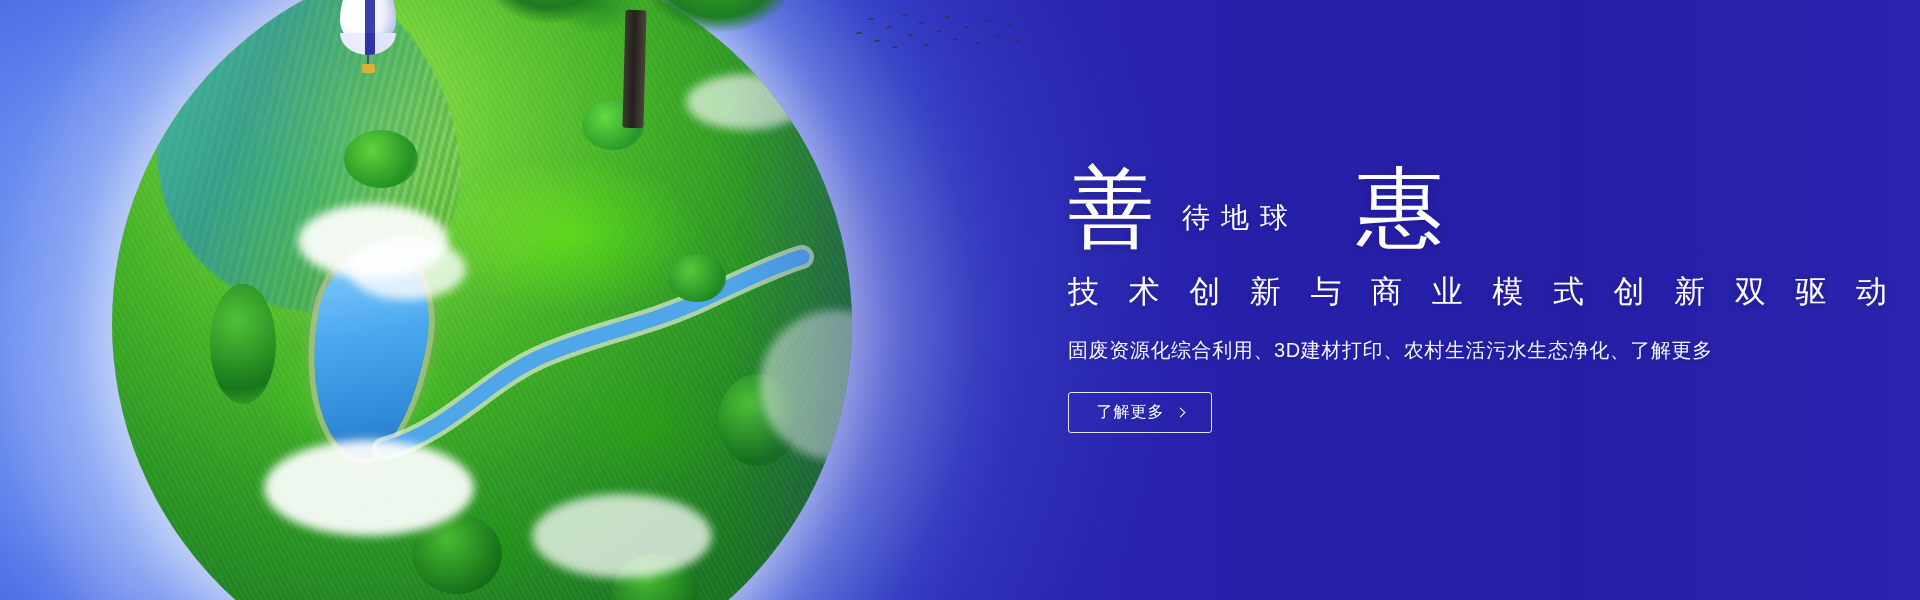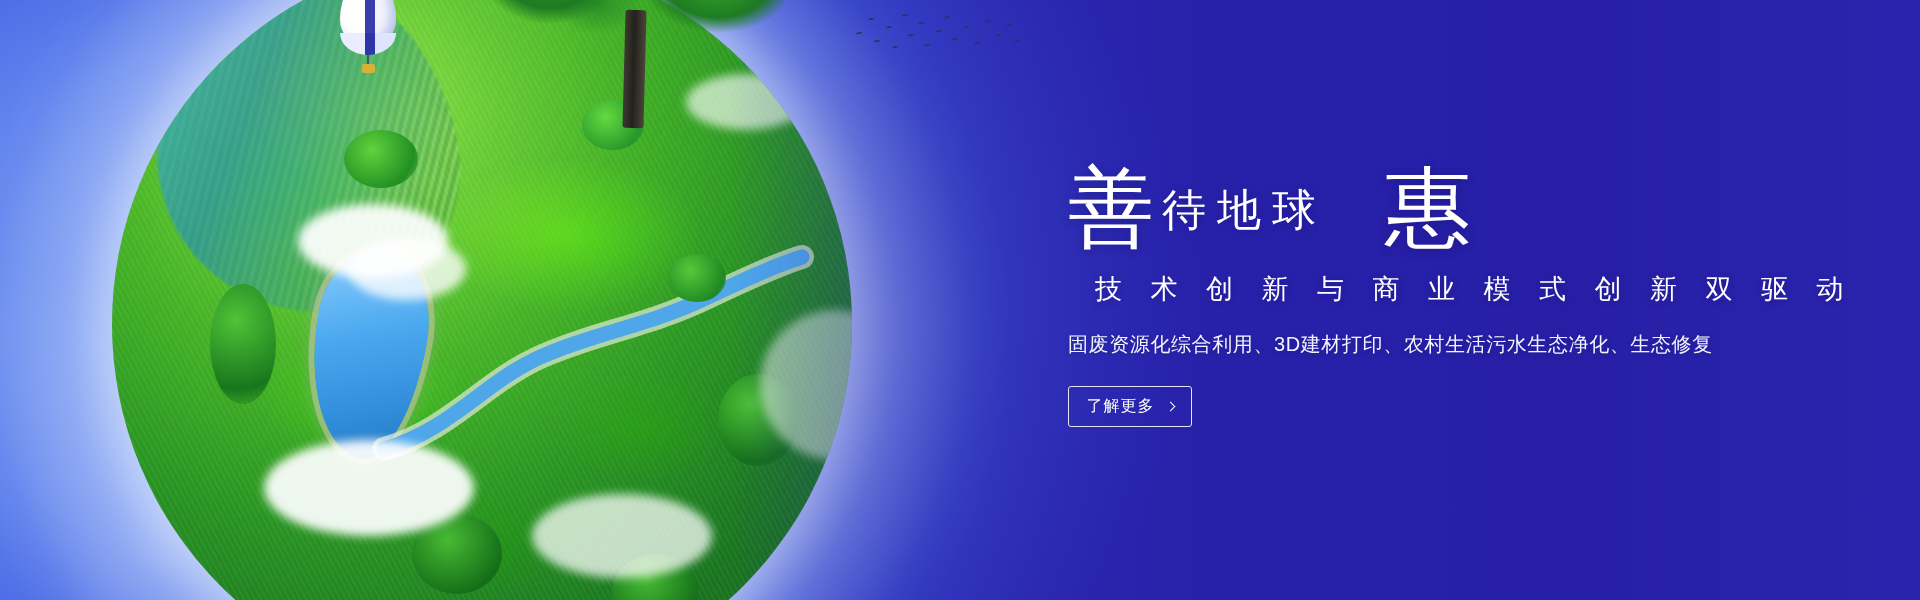--- a/index.html
+++ b/index.html
@@ -214,49 +214,48 @@
   .hl-group + .hl-group { margin-left:58px; }
   .hl-big {
     font-family:"DejaVu Serif","Liberation Serif",serif;
     font-size:86px; line-height:.92;
     font-weight:400;
     letter-spacing:0;
     position:relative; top:6px;
   }
   .hl-rest {
     font-family:"DejaVu Serif","Liberation Serif",serif;
-    font-size:44px; line-height:1;
+    font-size:28px; line-height:1;
     letter-spacing:11px;
     font-weight:400;
-    margin-left:8px;
+    margin-left:28px;
     position:relative; top:-9px;
   }
 
   .subtitle {
     margin-top:30px;
     color:#ffffff;
-    font-size:27px;
+    font-size:31px;
     letter-spacing:10.5px;
     white-space:nowrap;
     text-shadow:0 1px 6px rgba(10,10,60,.25);
-    margin-left:27px;
   }
   .desc {
     margin-top:24px;
     color:#f2f4ff;
     font-size:20px;
     letter-spacing:.6px;
     white-space:nowrap;
     text-shadow:0 1px 5px rgba(10,10,60,.22);
   }
   .cta {
     margin-top:28px;
     display:inline-flex; align-items:center; justify-content:center;
     gap:12px;
-    width:124px; height:41px;
+    width:144px; height:41px;
     border:1px solid rgba(255,255,255,.88);
     border-radius:3px;
     background:transparent;
     color:#ffffff;
     font-size:16px;
     letter-spacing:1px;
     cursor:pointer;
   }
   .cta .chev {
     display:inline-block;
@@ -348,21 +347,21 @@
         <span class="hl-big">善</span>
         <span class="hl-rest">待地球</span>
       </span>
       <span class="hl-group">
         <span class="hl-big">惠</span>
       </span>
     </div>
 
     <div class="subtitle">技 术 创 新 与 商 业 模 式 创 新 双 驱 动</div>
 
-    <div class="desc">固废资源化综合利用、3D建材打印、农村生活污水生态净化、生态修复</div>
+    <div class="desc">固废资源化综合利用、3D建材打印、农村生活污水生态净化、了解更多</div>
 
     <button class="cta">
       <span>了解更多</span>
       <span class="chev"></span>
     </button>
 
   </div>
 </div>
 
 </body></html>

